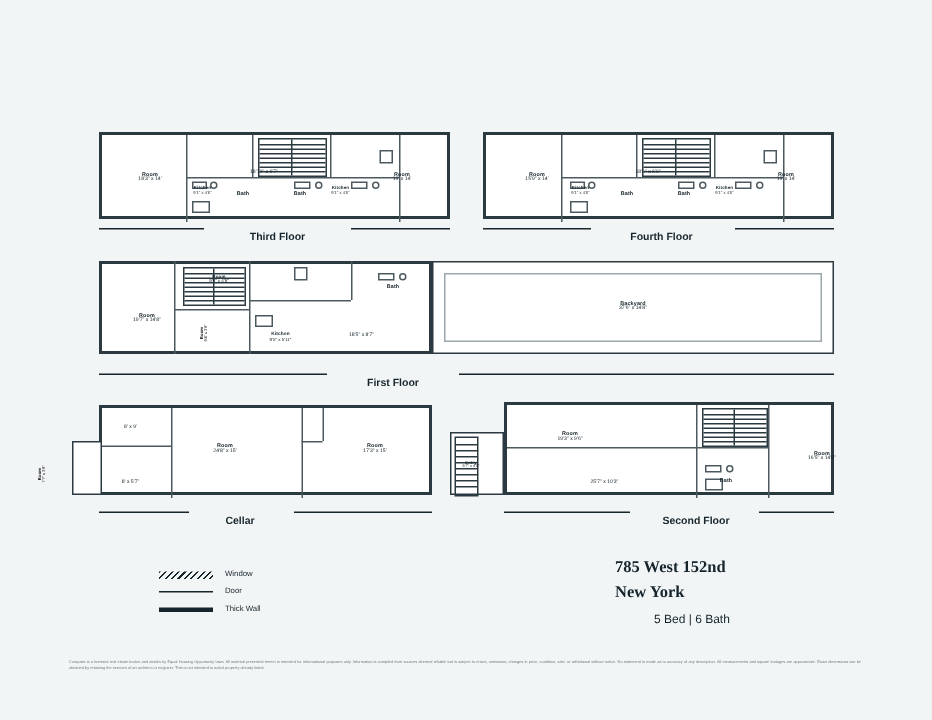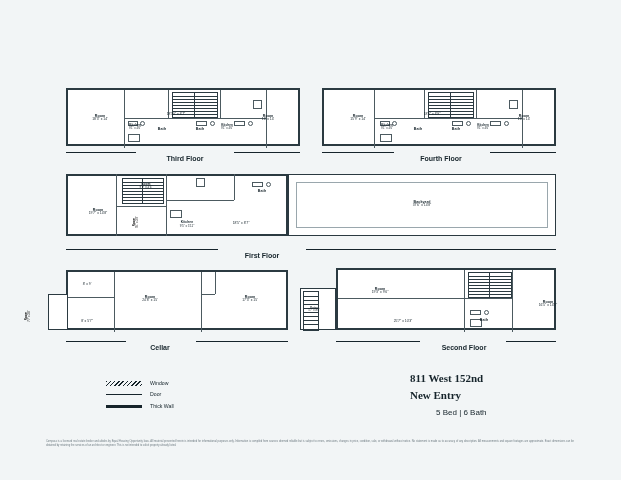--- a/index.html
+++ b/index.html
@@ -285,19 +285,19 @@
 
   <div class="hatch legend-swatch" style="left:106px;top:381px;width:36px;height:5px;"></div>
   <div class="legend-txt" style="left:150px;top:380px;">Window</div>
 
   <div class="legend-swatch" style="left:106px;top:394px;width:36px;height:1px;background:#16242b;"></div>
   <div class="legend-txt" style="left:150px;top:391px;">Door</div>
 
   <div class="legend-swatch" style="left:106px;top:405px;width:36px;height:3px;background:#16242b;"></div>
   <div class="legend-txt" style="left:150px;top:403px;">Thick Wall</div>
 
-  <div class="addr1" style="left:410px;top:372px;">811 West 152nd</div>
-  <div class="addr2" style="left:410px;top:389px;">New Entry</div>
+  <div class="addr1" style="left:410px;top:372px;">785 West 152nd</div>
+  <div class="addr2" style="left:410px;top:389px;">New York</div>
   <div class="addr3" style="left:410px;top:408px;">5 Bed | 6 Bath</div>
 
   <div class="disc">Compass is a licensed real estate broker and abides by Equal Housing Opportunity laws. All material presented herein is intended for informational purposes only. Information is compiled from sources deemed reliable but is subject to errors, omissions, changes in price, condition, sale, or withdrawal without notice. No statement is made as to accuracy of any description. All measurements and square footages are approximate. Exact dimensions can be obtained by retaining the services of an architect or engineer. This is not intended to solicit property already listed.</div>
 
 </div>
 
 </body></html>

